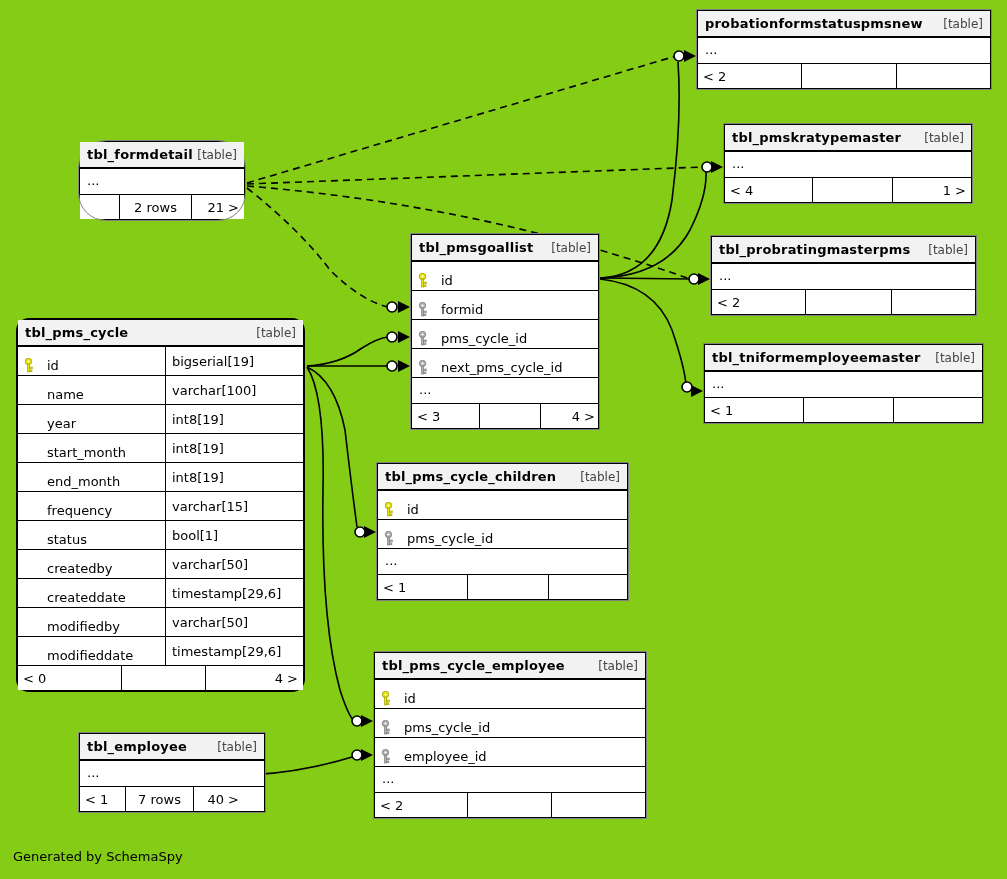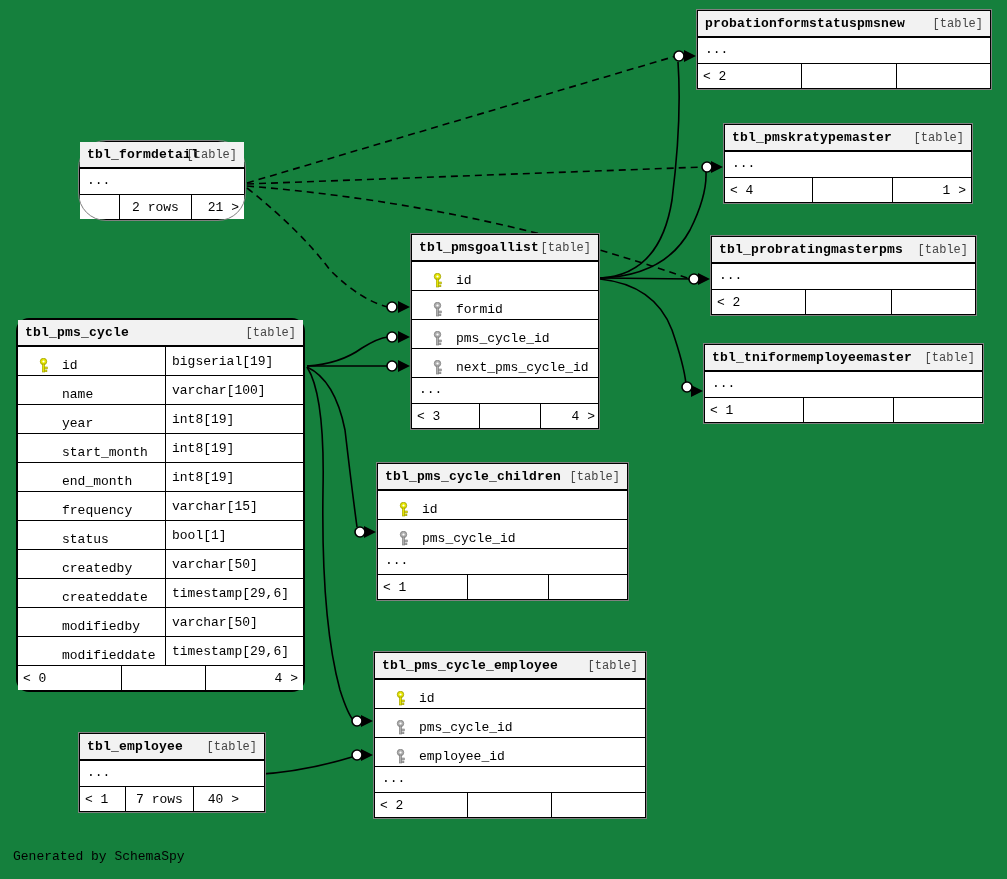--- a/index.html
+++ b/index.html
@@ -9,22 +9,21 @@
   }
   body {
     font-family: "DejaVu Sans", sans-serif;
     -webkit-font-smoothing: none;
   }
   #canvas {
     position: relative;
     width: 1007px;
     height: 879px;
     overflow: hidden;
-    background: #15803d;
-    font-family: Liberation Mono, monospace;
+    background: #84cc16;
   }
   #edges {
     position: absolute;
     left: 0; top: 0;
     width: 1007px;
     height: 879px;
     pointer-events: none;
   }
   .table-box {
     position: absolute;
@@ -68,21 +67,21 @@
     height: 29px;
     display: flex;
     align-items: center;
     border-bottom: 1px solid #000000;
     background: #ffffff;
   }
   .tb-colname {
     flex: 1 1 auto;
     display: flex;
     align-items: flex-start;
-    padding-left: 20px;
+    padding-left: 5px;
     font-size: 13px;
     color: #000000;
     white-space: nowrap;
     overflow: hidden;
     margin-top: 9px;
   }
   .tb-coltype {
     box-sizing: border-box;
     border-left: 1px solid #000000;
     padding-left: 6px;

